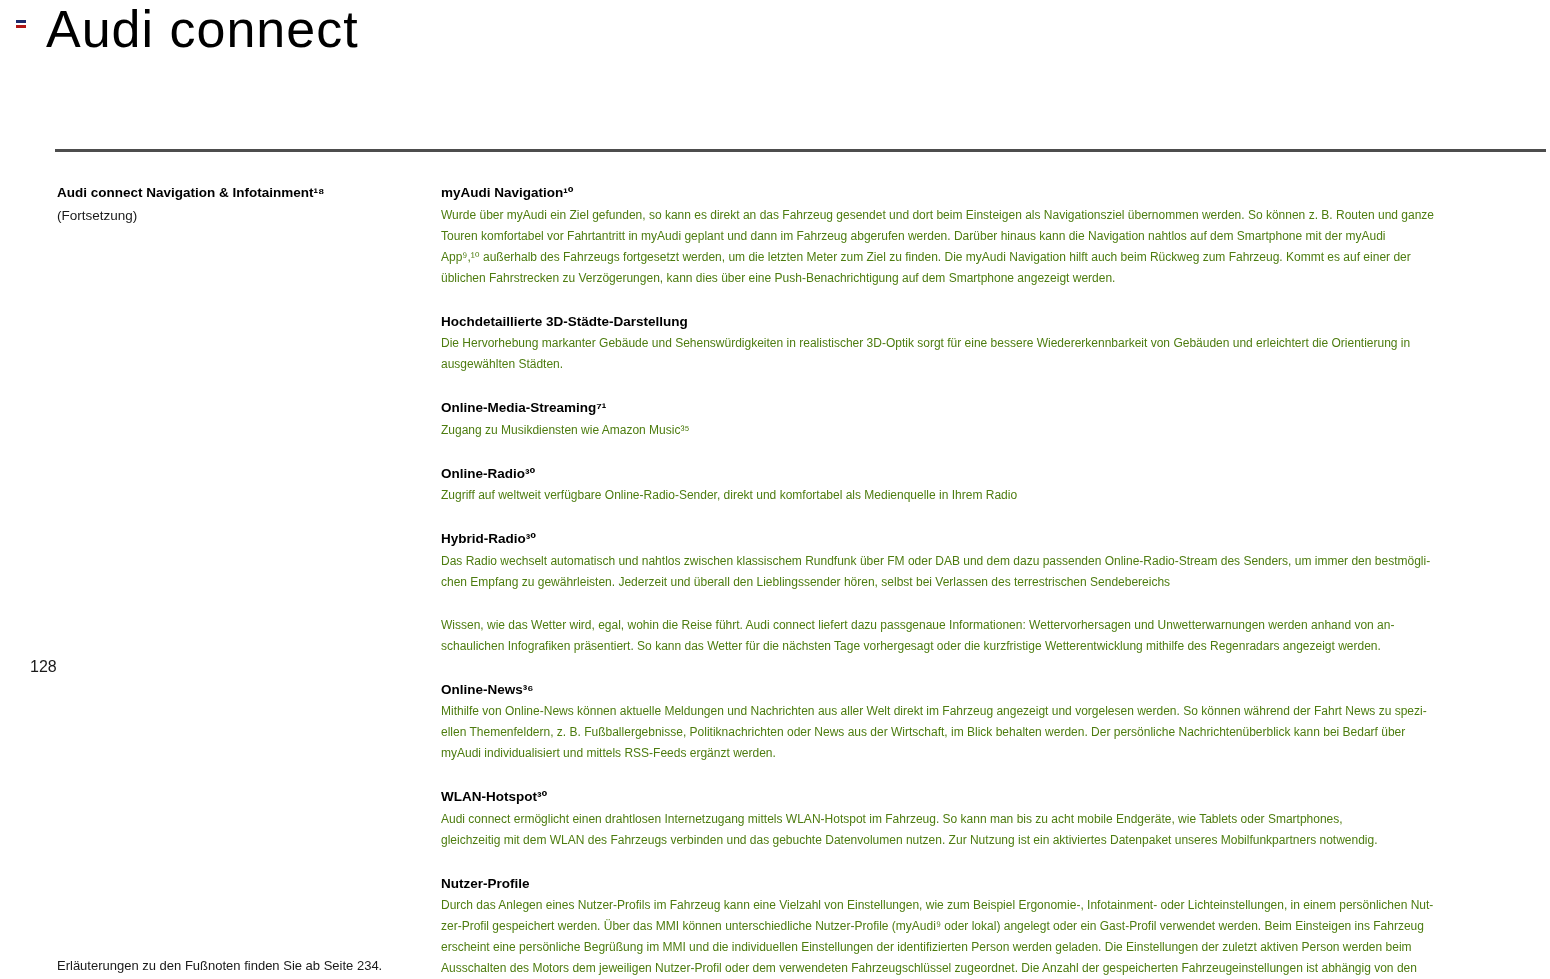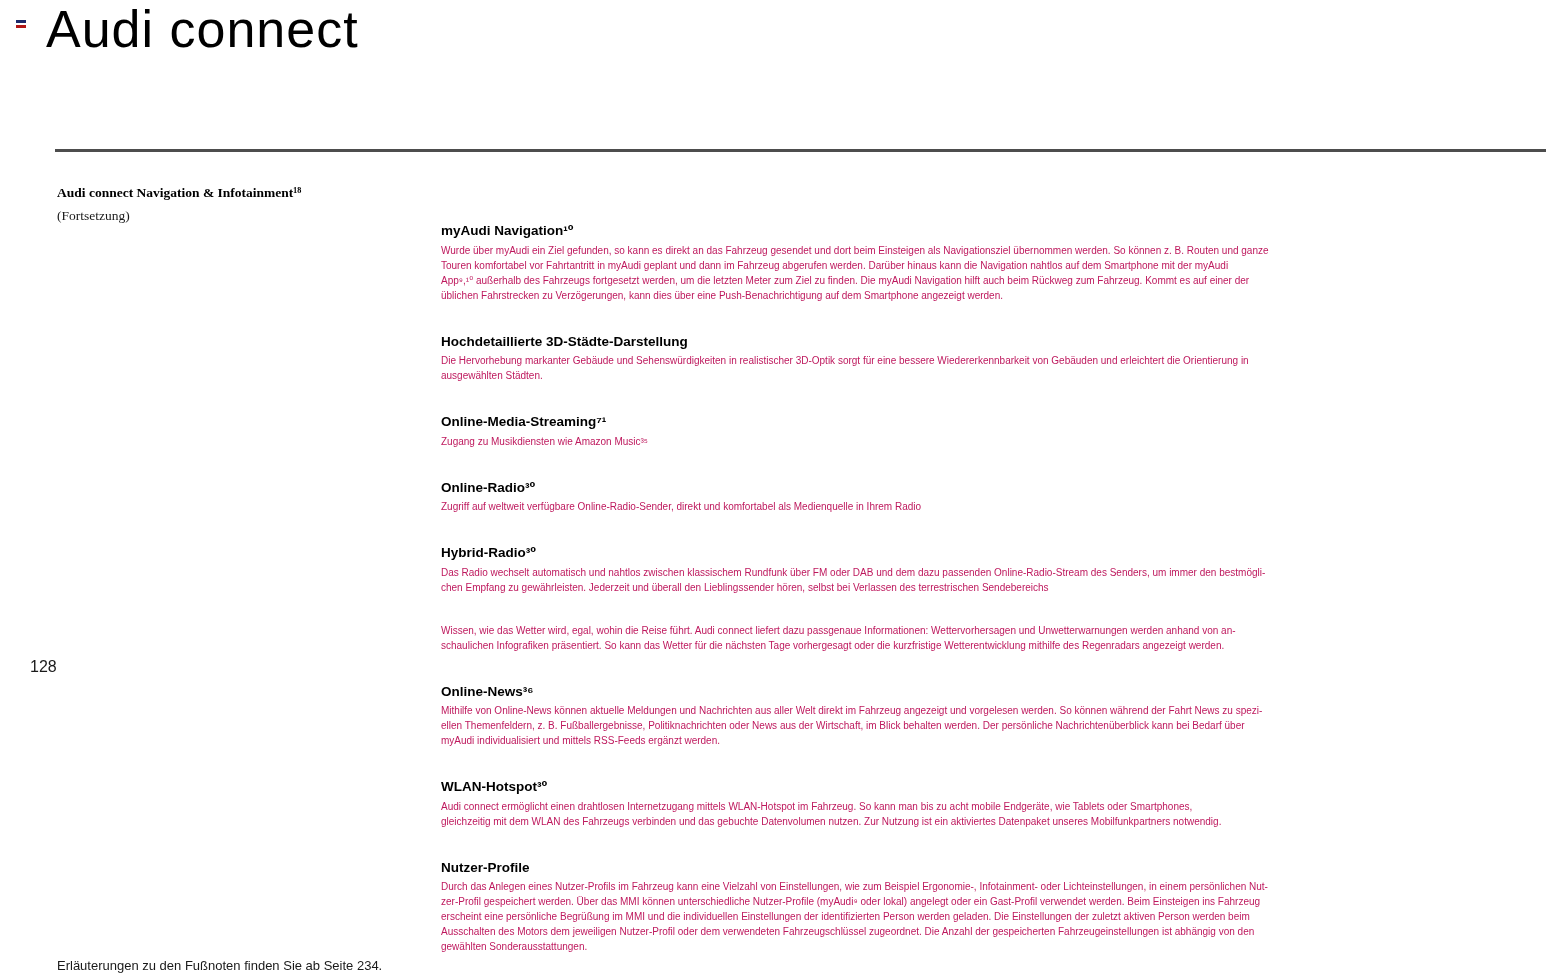--- a/index.html
+++ b/index.html
@@ -21,35 +21,35 @@
     height: 3px; background: #4d4d4d;
   }
 
   .page-number {
     position: absolute; left: 0px; top: 658px;
     font-size: 16px; color: #1a1a1a; margin-left: 30px;
   }
 
   .left-col {
     position: absolute; left: 57px; top: 182px; width: 368px;
-    font-size: 13.5px; line-height: 22.5px; font-family: Liberation Serif, serif;
+    font-size: 13.5px; line-height: 22.5px;
   }
   .left-col .col-heading { font-weight: 700; color: #000; font-size: 13.5px; }
   .left-col .col-sub { margin-top: 0px; color: #1a1a1a; }
 
   .main-col {
     position: absolute; left: 441px; top: 182px; width: 1104px;
   }
-  .section { margin-bottom: 0; margin-top: 38px; }
-  .section + .section { margin-top: 28px; }
+  .section { margin-bottom: 0; }
+  .section + .section { margin-top: 22px; }
   .sec-heading {
     font-size: 13.5px; font-weight: 700; color: #000; line-height: 22.5px;
   }
   .sec-body {
-    font-size: 10px; color: #be185d; line-height: 15px;
+    font-size: 12px; color: #4d7c0f; line-height: 21px;
     white-space: pre-line;
   }
 
   .footer-note {
     position: absolute; left: 57px; top: 958px;
     font-size: 13px; color: #1a1a1a;
   }
 </style>
 </head>
 <body>

